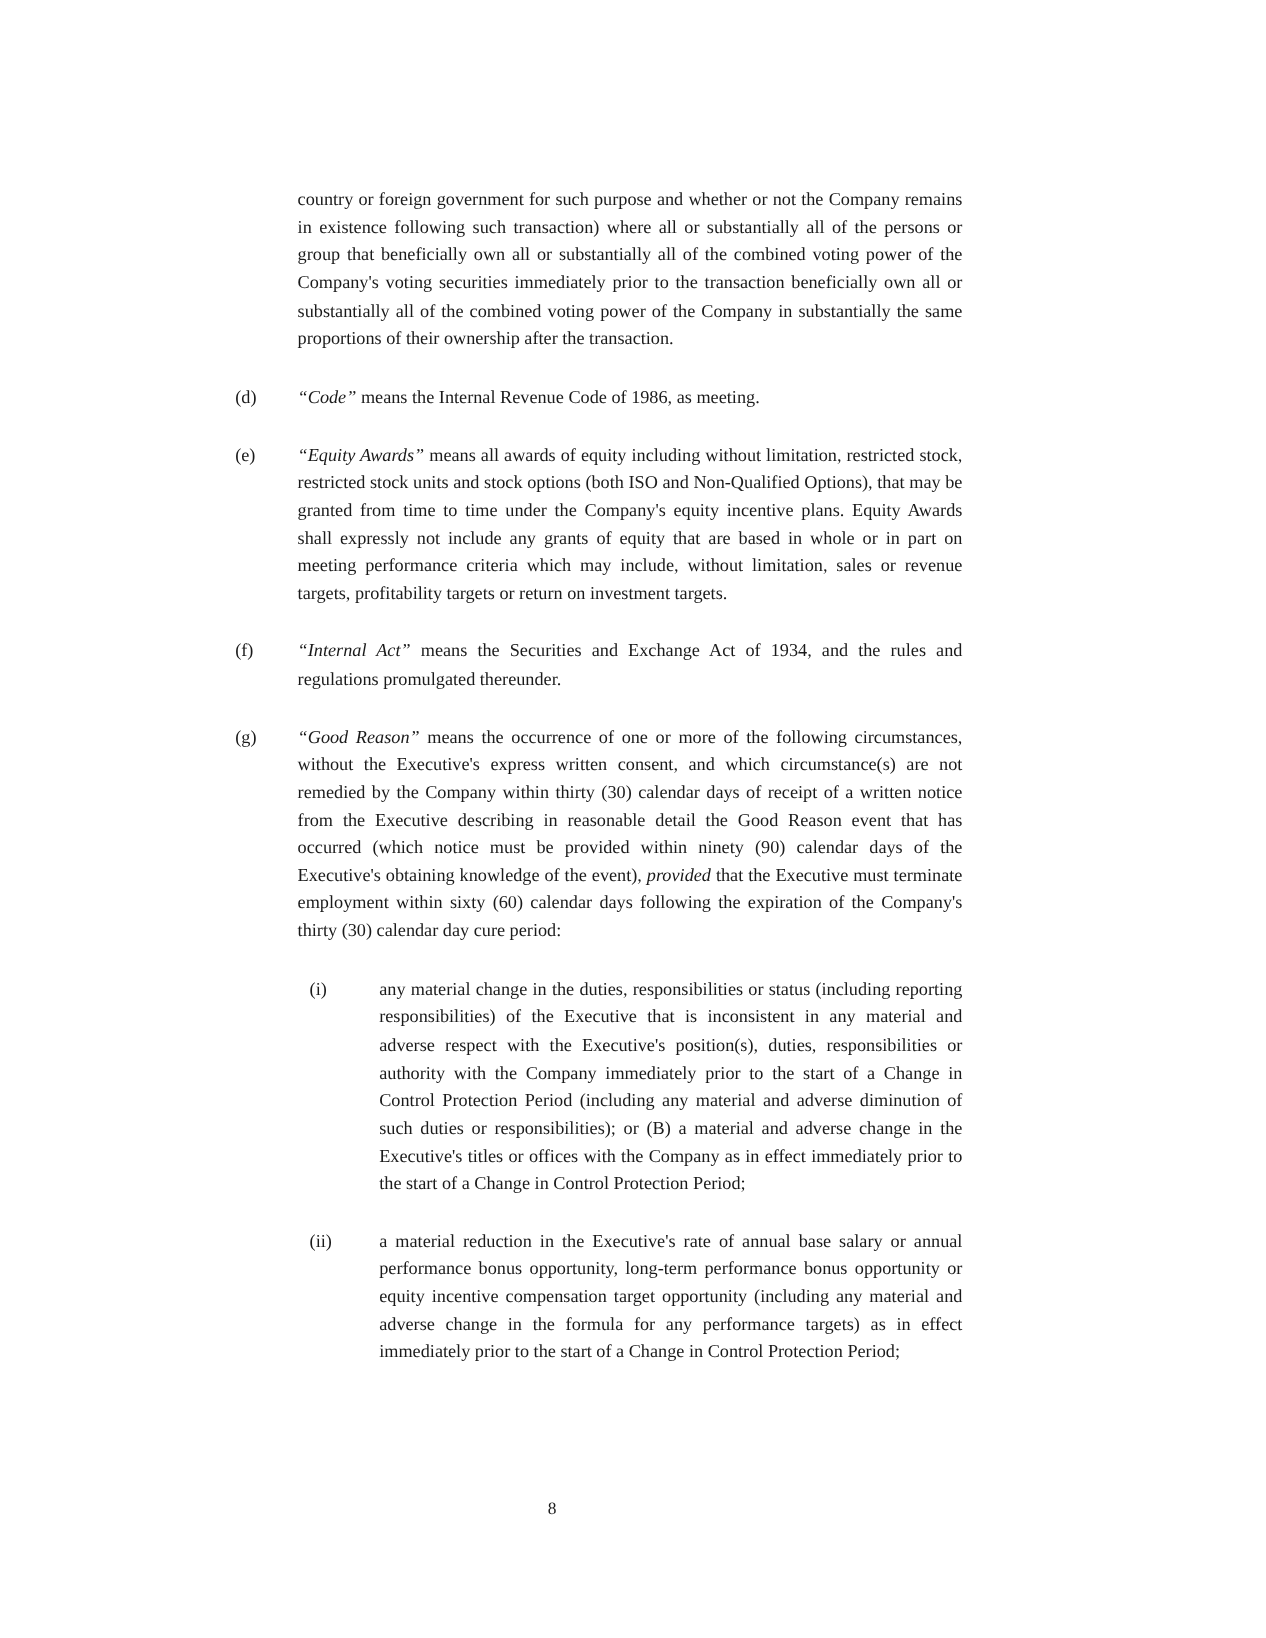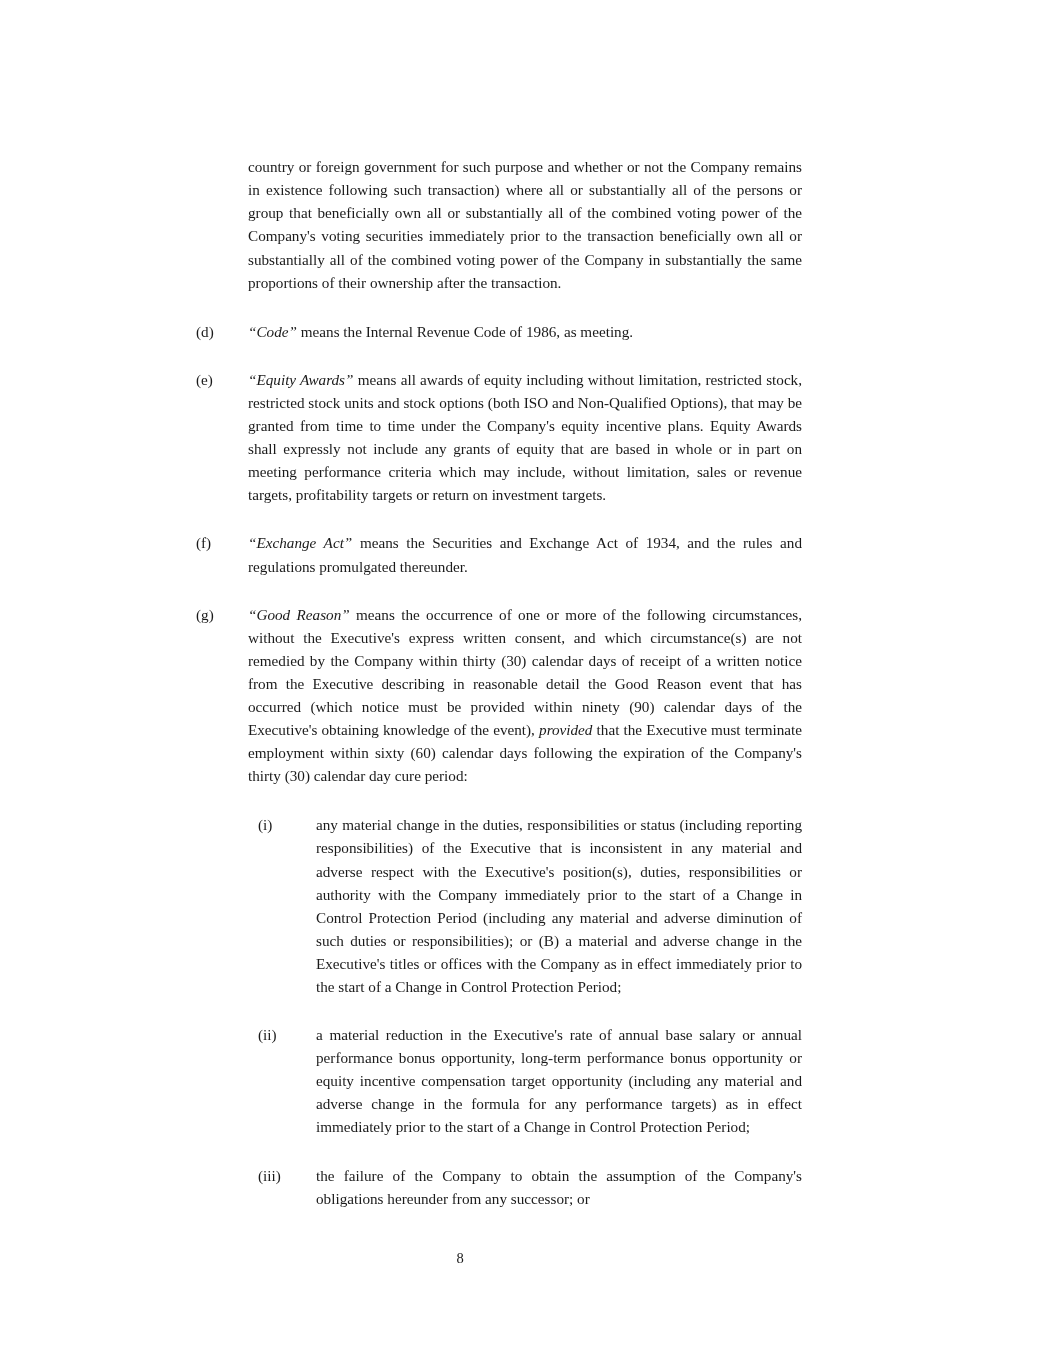--- a/index.html
+++ b/index.html
@@ -86,43 +86,39 @@
     <div class="body-text content"><em>“Code”</em><span> means the Internal Revenue Code of 1986, as meeting.</span></div>
   </div>
 
   <div class="clause">
     <div class="body-text marker">(e)</div>
     <div class="body-text content"><em>“Equity Awards”</em><span> means all awards of equity including without limitation, restricted stock, restricted stock units and stock options (both ISO and Non-Qualified Options), that may be granted from time to time under the Company's equity incentive plans.  Equity Awards shall expressly not include any grants of equity that are based in whole or in part on meeting performance criteria which may include, without limitation, sales or revenue targets, profitability targets or return on investment targets.</span></div>
   </div>
 
   <div class="clause">
     <div class="body-text marker">(f)</div>
-    <div class="body-text content"><em>“Exchange Act”</em><span> means the Securities and Exchange Act of 1934, and the rules and regulations promulgated thereunder.</span></div>
+    <div class="body-text content"><em>“Internal Act”</em><span> means the Securities and Exchange Act of 1934, and the rules and regulations promulgated thereunder.</span></div>
   </div>
 
   <div class="clause">
     <div class="body-text marker">(g)</div>
     <div class="body-text content"><em>“Good Reason”</em><span> means the occurrence of one or more of the following circumstances, without the Executive's express written consent, and which circumstance(s) are not remedied by the Company within thirty (30) calendar days of receipt of a written notice from the Executive describing in reasonable detail the Good Reason event that has occurred (which notice must be provided within ninety (90) calendar days of the Executive's obtaining knowledge of the event), </span><em>provided</em><span> that the Executive must terminate employment within sixty (60) calendar days following the expiration of the Company's thirty (30) calendar day cure period:</span></div>
   </div>
 
   <div class="sub-list">
 
     <div class="subclause">
       <div class="body-text marker">(i)</div>
       <div class="body-text content">any material change in the duties, responsibilities or status (including reporting responsibilities) of the Executive that is inconsistent in any material and adverse respect with the Executive's position(s), duties, responsibilities or authority with the Company immediately prior to the start of a Change in Control Protection Period (including any material and adverse diminution of such duties or responsibilities); or (B) a material and adverse change in the Executive's titles or offices with the Company as in effect immediately prior to the start of a Change in Control Protection Period;</div>
     </div>
 
     <div class="subclause">
       <div class="body-text marker">(ii)</div>
       <div class="body-text content">a material reduction in the Executive's rate of annual base salary or annual performance bonus opportunity, long-term performance bonus opportunity or equity incentive compensation target opportunity (including any material and adverse change in the formula for any performance targets) as in effect immediately prior to the start of a Change in Control Protection Period;</div>
     </div>
 
-    <div class="subclause">
-      <div class="body-text marker">(iii)</div>
-      <div class="body-text content">the failure of the Company to obtain the assumption of the Company's obligations hereunder from any successor; or</div>
-    </div>
 
 
   </div>
 
   <div class="page-number">8</div>
 
 </div>
 
 </body></html>

